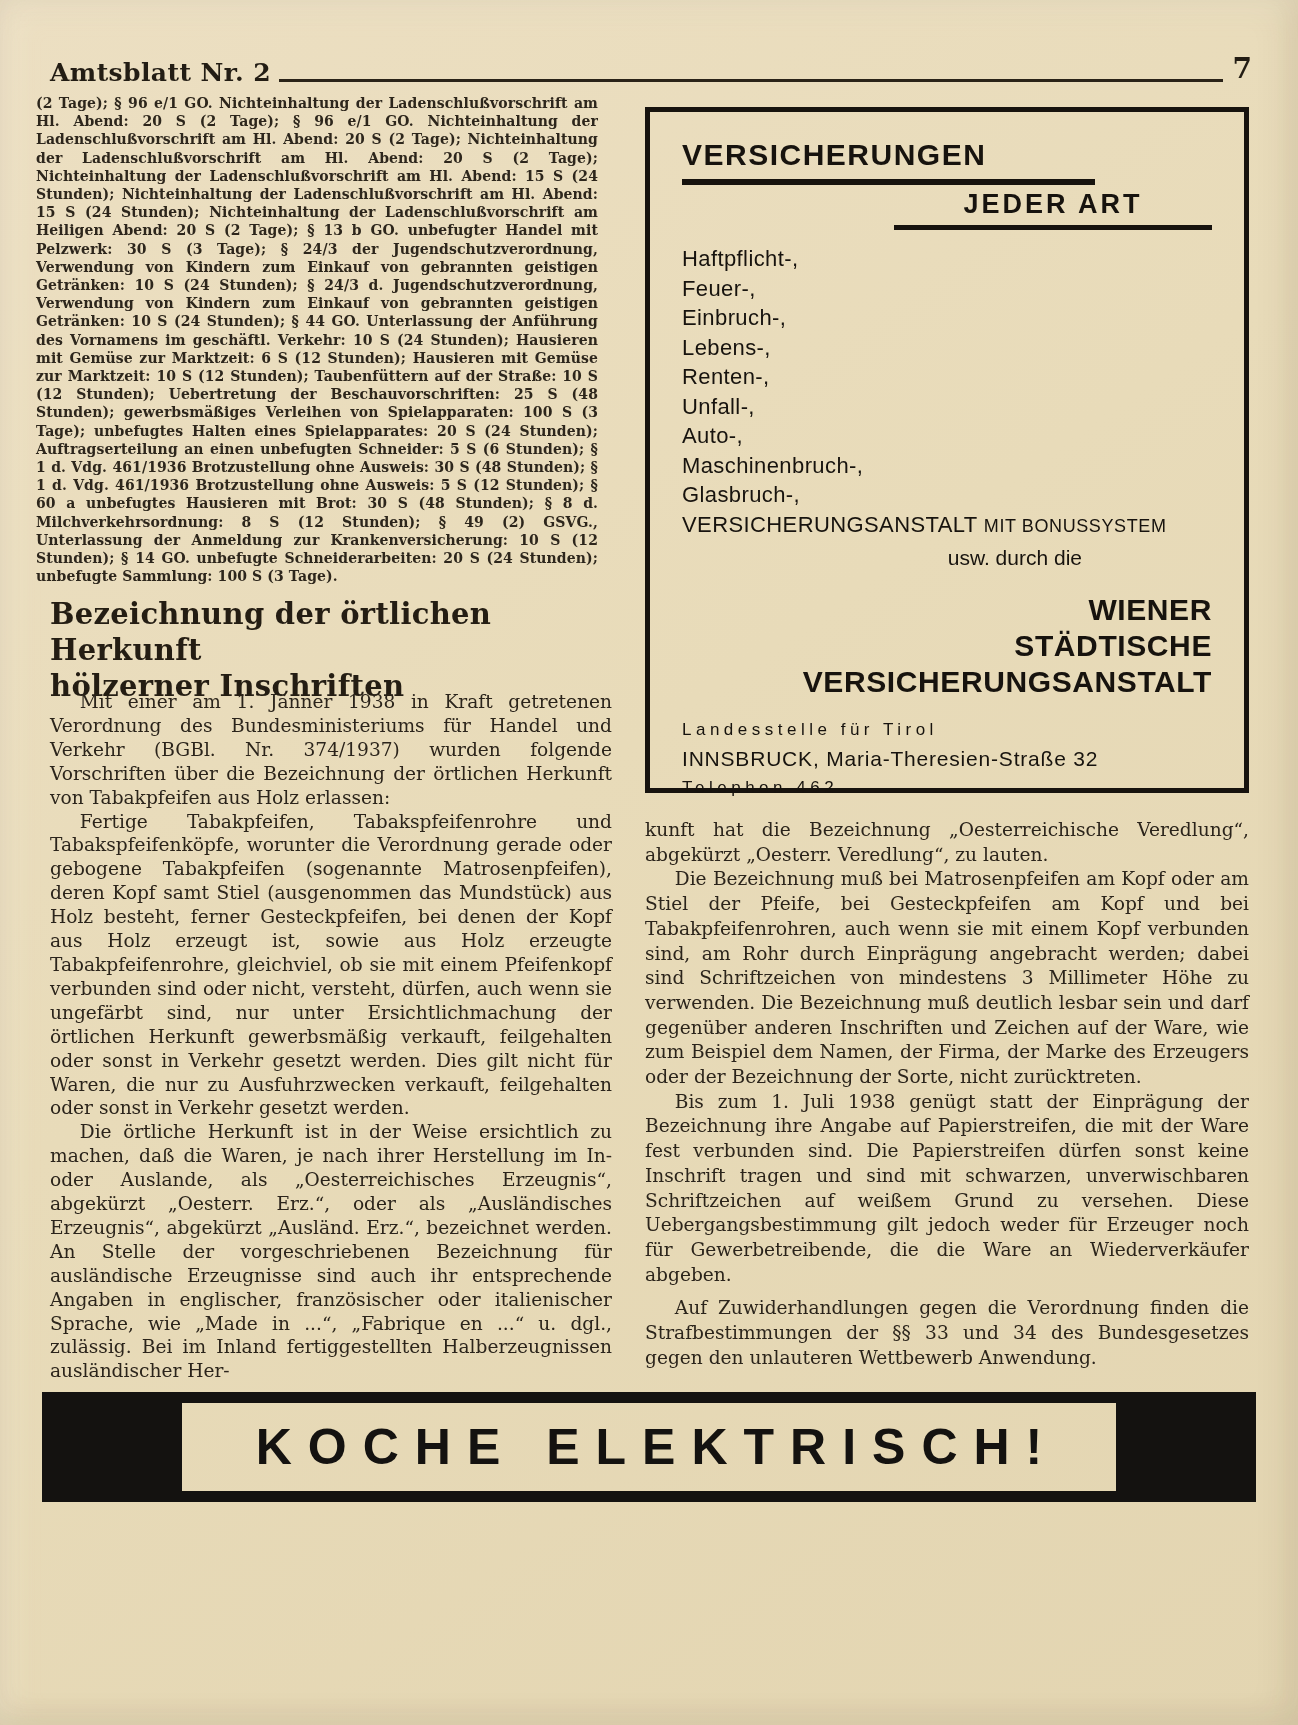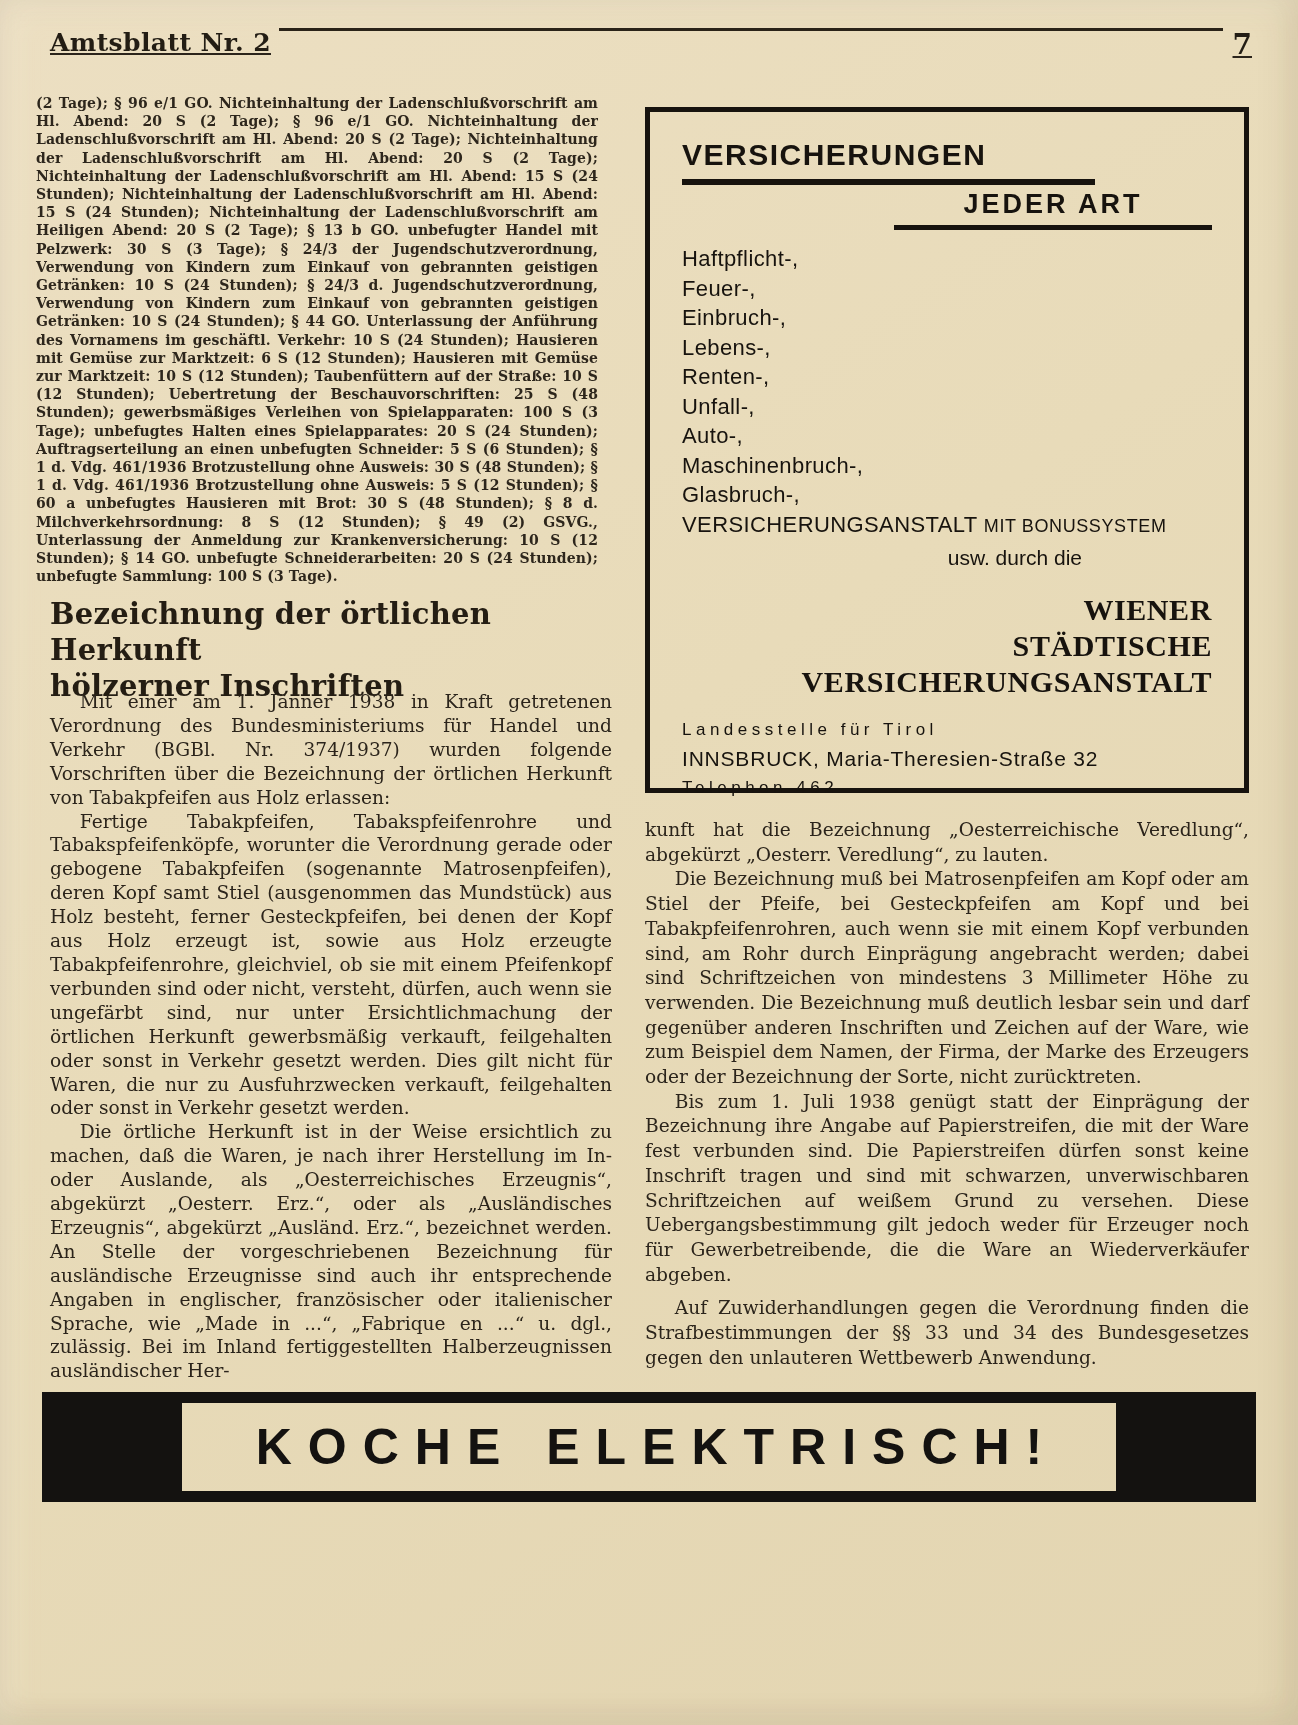--- a/index.html
+++ b/index.html
@@ -12,24 +12,23 @@
     background: linear-gradient(145deg, #ecdfc2 0%, #e8dbb9 45%, #e3d5b1 100%);
     box-shadow: inset -14px 0 34px rgba(60,40,10,0.07), inset 0 -12px 28px rgba(60,40,10,0.06), inset 10px 6px 30px rgba(255,250,235,0.25);
     font-family: "DejaVu Serif", serif;
     color: #2b241b;
     overflow: hidden;
   }
 
   
   .header {
     position: absolute;
-    left: 50px; right: 46px; top: 28px;
+    left: 50px; right: 46px; top: 52px;
     display: flex;
-    align-items: flex-start;
-    text-decoration: underline;
+    align-items: flex-end;
   }
   .masthead {
     font-weight: bold;
     font-size: 25px;
     letter-spacing: 0.4px;
     white-space: nowrap;
     color: #231d14;
   }
   .header-rule {
     flex: 1;
@@ -125,21 +124,20 @@
     font-size: 21px;
     margin-top: 5px;
   }
   .ad-company {
     text-align: right;
     font-weight: bold;
     font-size: 30px;
     line-height: 36px;
     letter-spacing: 0.6px;
     margin-top: 22px;
-    font-family: Liberation Serif, serif;
   }
   .ad-branch { margin-top: 20px; font-size: 17px; letter-spacing: 4.5px; }
   .ad-address { margin-top: 7px; font-size: 21px; letter-spacing: 0.8px; }
   .ad-phone { margin-top: 7px; font-size: 17px; letter-spacing: 4.5px; }
 
   
   .right-body {
     position: absolute;
     left: 645px; top: 818px; width: 604px;
     font-size: 18.6px;

